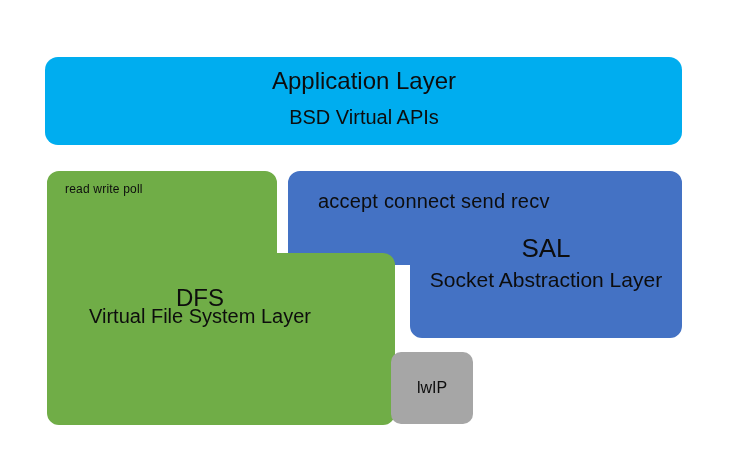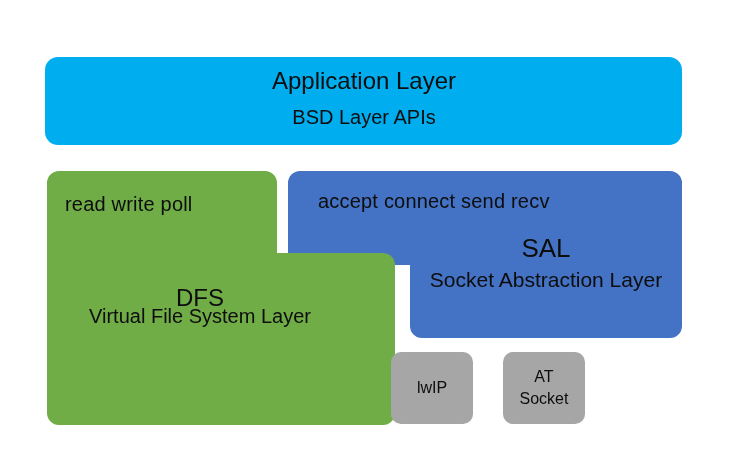--- a/index.html
+++ b/index.html
@@ -62,22 +62,22 @@
   }
   #app-layer-subtitle {
     left: 364px;
     top: 106px;
     font-size: 20px;
   }
 
   
   #dfs-api-list {
     left: 65px;
-    top: 193px;
-    font-size: 20px;
+    top: 182px;
+    font-size: 12px;
     letter-spacing: 0.2px;
     text-align: center;
   }
   #dfs-title {
     left: 200px;
     top: 275px;
     font-size: 24px;
     margin-top: 9px;
   }
   #dfs-subtitle {
@@ -127,21 +127,21 @@
   #driver-w5500 { left: 601px; }
   #driver-w5500 .driver-label { font-size: 15px; }
 </style>
 </head>
 <body>
 
 <div id="stage">
 
   <div id="app-layer-box"></div>
   <div class="lbl center" id="app-layer-title">Application Layer</div>
-  <div class="lbl center" id="app-layer-subtitle">BSD Layer APIs</div>
+  <div class="lbl center" id="app-layer-subtitle">BSD Virtual APIs</div>
 
   <svg class="shape-svg" viewBox="0 0 739 472" xmlns="http://www.w3.org/2000/svg">
 
     <path d="M 300 171
              L 670 171
              A 12 12 0 0 1 682 183
              L 682 326
              A 12 12 0 0 1 670 338
              L 422 338
              A 12 12 0 0 1 410 326
@@ -171,18 +171,14 @@
   <div class="lbl center" id="dfs-title">DFS</div>
   <div class="lbl" id="sal-api-list">accept   connect   send   recv</div>
 
   <div class="lbl center" id="dfs-subtitle">Virtual File System Layer</div>
   <div class="lbl center" id="sal-title">SAL</div>
   <div class="lbl center" id="sal-subtitle">Socket Abstraction Layer</div>
 
   <div class="driver-box" id="driver-lwip">
     <span class="driver-label">lwIP</span>
   </div>
-  <div class="driver-box" id="driver-at">
-    <span class="driver-label">AT
-Socket</span>
-  </div>
 
 </div>
 
 </body></html>

